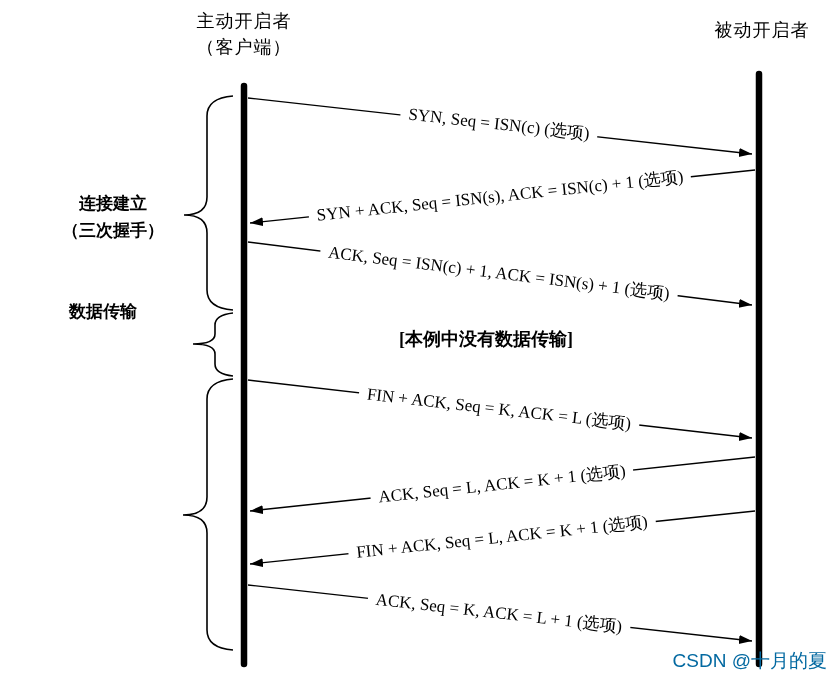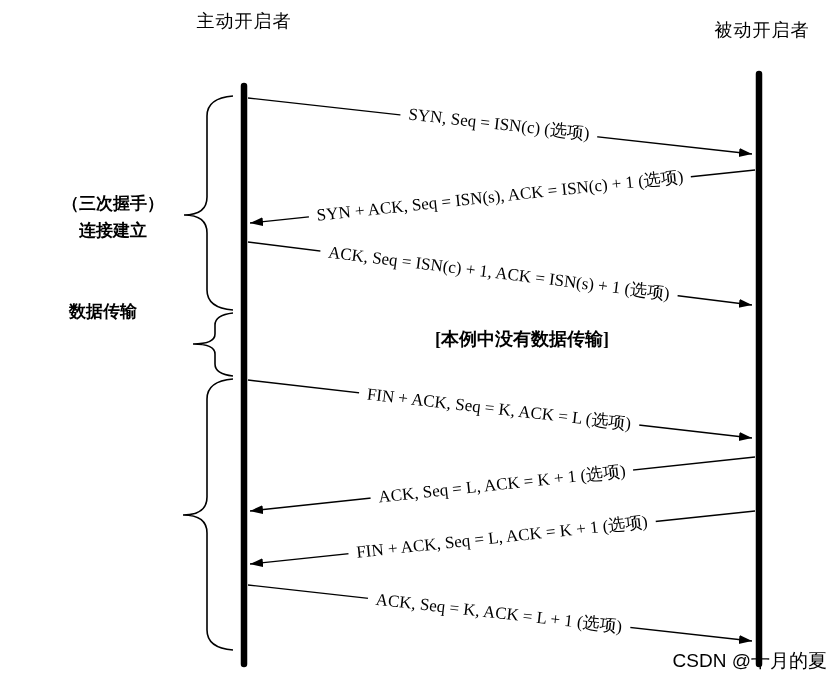--- a/index.html
+++ b/index.html
@@ -35,28 +35,27 @@
     font-family:"Liberation Serif","DejaVu Serif",serif;
     font-size:17px;
   }
   .note-label{
     position:absolute;
     white-space:nowrap;
     font-family:"Liberation Serif","DejaVu Serif",serif;
     font-weight:600;
     font-size:18px;
     transform:translate(-50%,-50%);
-    margin-left:36px;
   }
   .watermark{
     position:absolute;
     right:6px;
     top:648px;
     font-size:19px;
-    color:#000000;
+    color:#0369a1;
     font-family:"Liberation Sans","DejaVu Sans",sans-serif;
   }
 </style>
 </head>
 <body>
 
 <div class="canvas">
 
   <svg class="diagram-svg" width="833" height="682" viewBox="0 0 833 682">
     <defs>
@@ -76,28 +75,29 @@
     <line x1="755" y1="511" x2="250" y2="564" stroke="#000" stroke-width="1.4" marker-end="url(#arrow)"></line>
     <line x1="248" y1="585" x2="752" y2="641" stroke="#000" stroke-width="1.4" marker-end="url(#arrow)"></line>
 
     <path d="M233,96 Q207,98 207,116 L207,197 Q207,215 184,215 Q207,215 207,233 L207,290 Q207,308 233,310" fill="none" stroke="#000" stroke-width="1.6"></path>
     <path d="M233,313 Q215,315 215,325 L215,334 Q215,344 193,344 Q215,344 215,354 L215,364 Q215,374 233,376" fill="none" stroke="#000" stroke-width="1.6"></path>
     <path d="M233,379 Q207,381 207,399 L207,497 Q207,515 183,515 Q207,515 207,533 L207,630 Q207,648 233,650" fill="none" stroke="#000" stroke-width="1.6"></path>
   </svg>
 
   <div class="actor-header" style="left:174px;top:8px;width:140px;">
     <div>主动开启者</div>
+    <div>（客户端）</div>
   </div>
   <div class="actor-header" style="left:699px;top:17px;width:126px;">
     <div>被动开启者</div>
   </div>
 
   <div class="phase-label" style="left:33px;top:190px;width:160px;">
+    <div>连接建立</div>
     <div>（三次握手）</div>
-    <div>连接建立</div>
   </div>
   <div class="phase-label" style="left:13px;top:298px;width:180px;">
     <div>数据传输</div>
   </div>
 
   <div class="msg-label" style="left:499px;top:124px;transform:translate(-50%,-50%) rotate(6.3deg);">SYN, Seq = ISN(c) (选项)</div>
   <div class="msg-label" style="left:500px;top:196px;transform:translate(-50%,-50%) rotate(-6deg);">SYN + ACK, Seq = ISN(s), ACK = ISN(c) + 1 (选项)</div>
   <div class="msg-label" style="left:499px;top:273px;transform:translate(-50%,-50%) rotate(7deg);">ACK, Seq = ISN(c) + 1, ACK = ISN(s) + 1 (选项)</div>
   <div class="msg-label" style="left:499px;top:409px;transform:translate(-50%,-50%) rotate(6.5deg);">FIN + ACK, Seq = K, ACK = L (选项)</div>
   <div class="msg-label" style="left:502px;top:484px;transform:translate(-50%,-50%) rotate(-6deg);">ACK, Seq = L, ACK = K + 1 (选项)</div>

